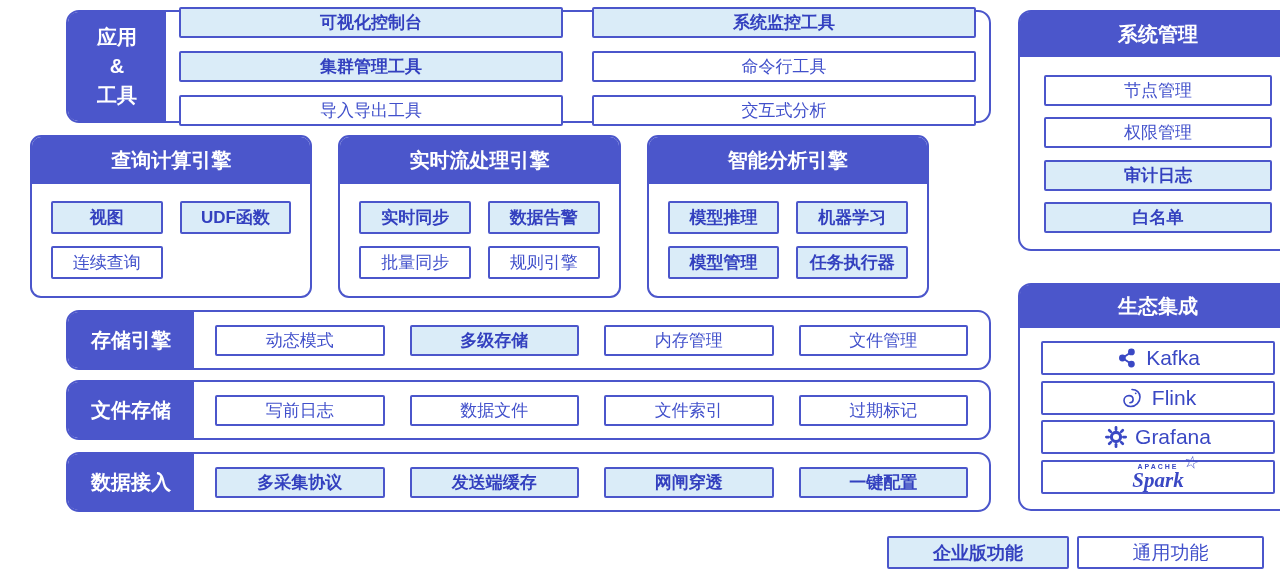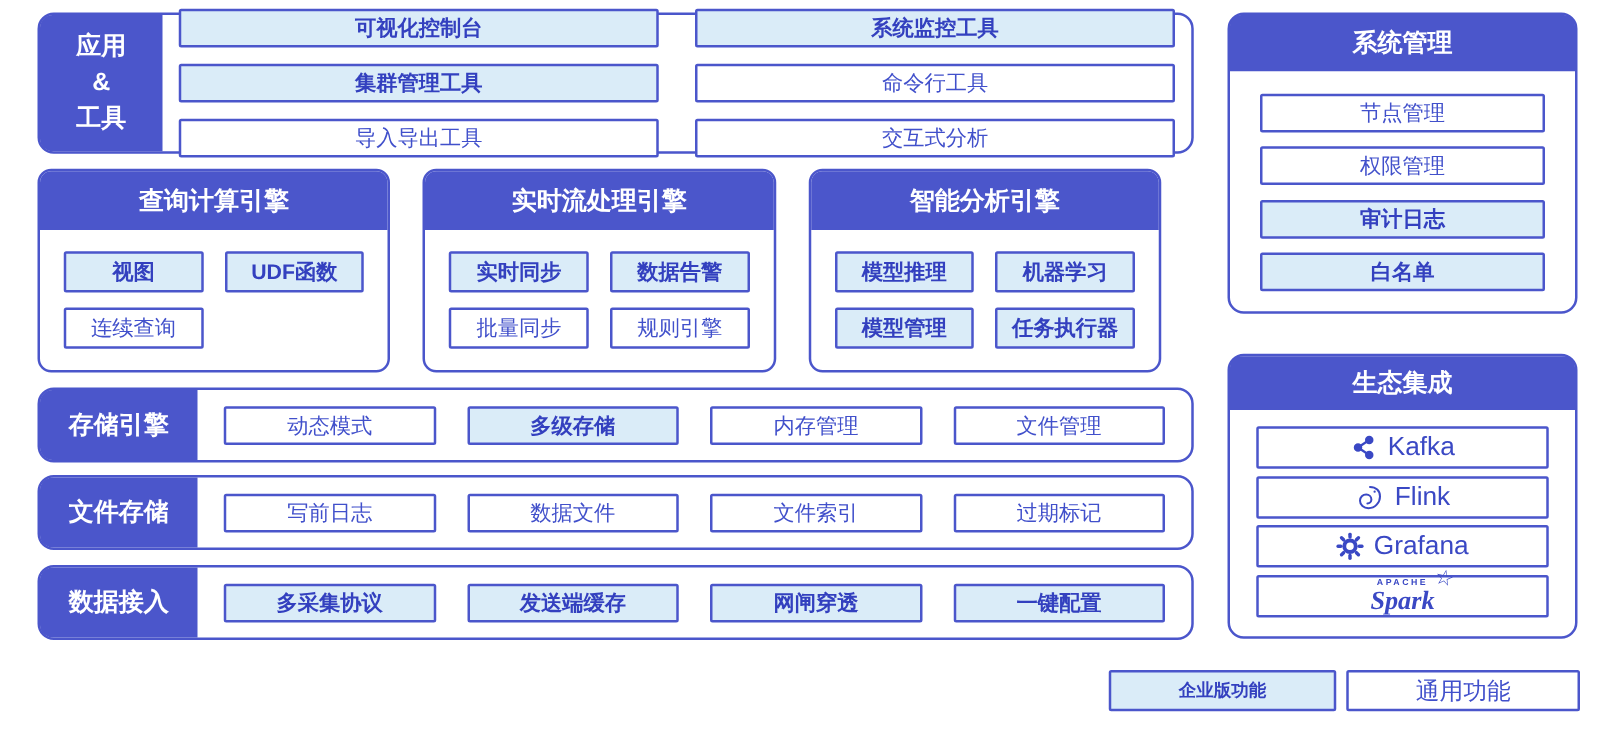--- a/index.html
+++ b/index.html
@@ -8,21 +8,21 @@
     --ent-text:#3340BF;
     --gen-text:#4150CB;
   }
   html,body{margin:0;padding:0;}
   body{
     width:1280px;height:585px;position:relative;background:#ffffff;
     font-family:"Liberation Sans","DejaVu Sans",sans-serif;overflow:hidden;
   }
   .panel{
     position:absolute;box-sizing:border-box;background:#fff;
-    border:2.5px solid var(--primary);border-radius:13px;
+    border:2.5px solid var(--primary);border-radius:13px;margin-left:36px;
   }
   .hdr{
     background:var(--primary);color:#fff;font-weight:bold;font-size:20px;
     display:flex;align-items:center;justify-content:center;
     border-radius:9px 9px 0 0;
   }
   .side-label{
     background:var(--primary);color:#fff;font-weight:bold;font-size:20px;
     display:flex;flex-direction:column;align-items:center;justify-content:center;
     border-radius:10px 0 0 10px;flex:0 0 auto;line-height:1.45;
@@ -66,21 +66,21 @@
   #eco{left:982px;top:283px;width:280px;height:228px;display:flex;flex-direction:column;}
   #eco .hdr{height:43px;flex:0 0 auto;}
   #eco .list{flex:1;display:flex;flex-direction:column;justify-content:space-evenly;padding:8px 21px 10px;}
   #eco .btn{height:34px;font-size:21px;gap:8px;color:#3A48C4;font-weight:normal;}
   .eco-icon{display:inline-flex;align-items:center;color:#3A48C4;}
   .spark-wrap{position:relative;display:flex;flex-direction:column;align-items:center;line-height:1;color:#3A48C4;}
   .spark-sub{font-size:7px;letter-spacing:2px;font-weight:bold;}
   .spark-main{font-size:21px;font-style:italic;font-weight:bold;font-family:"Liberation Serif","DejaVu Serif",serif;}
   .spark-star{position:absolute;right:-16px;top:-9px;font-size:17px;font-style:normal;transform:rotate(12deg);}
   
-  #legend-ent{position:absolute;left:887px;top:536px;width:182px;height:33px;font-size:14px;}
+  #legend-ent{position:absolute;left:887px;top:536px;width:182px;height:33px;font-size:18px;}
   #legend-gen{position:absolute;left:1077px;top:536px;width:187px;height:33px;font-size:19px;}
 </style>
 </head>
 <body>
 
 <div class="panel" id="apps">
   <div class="side-label">
     <span>应用</span>
     <span>&amp;</span>
     <span>工具</span>

